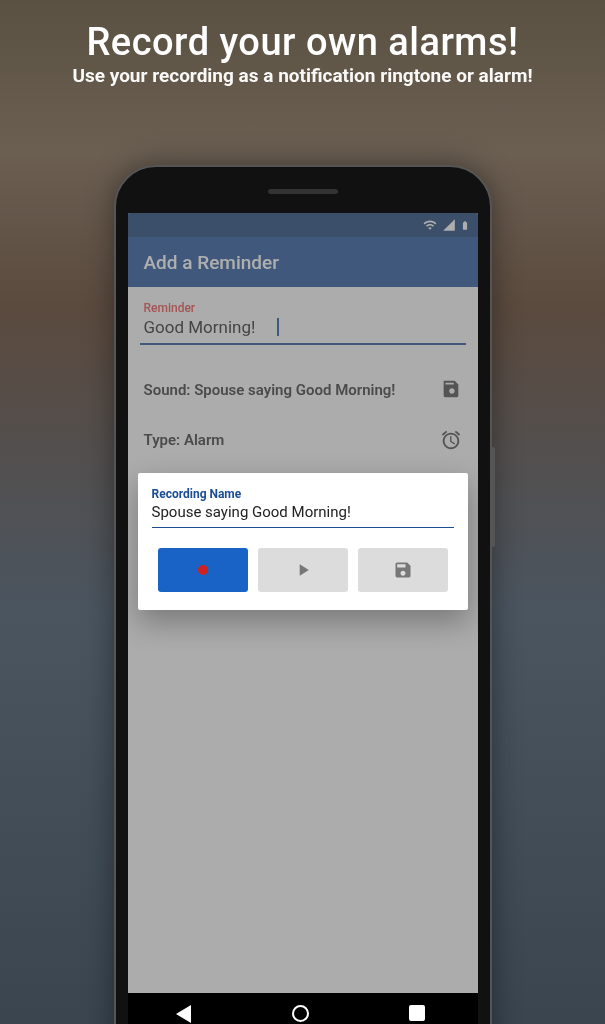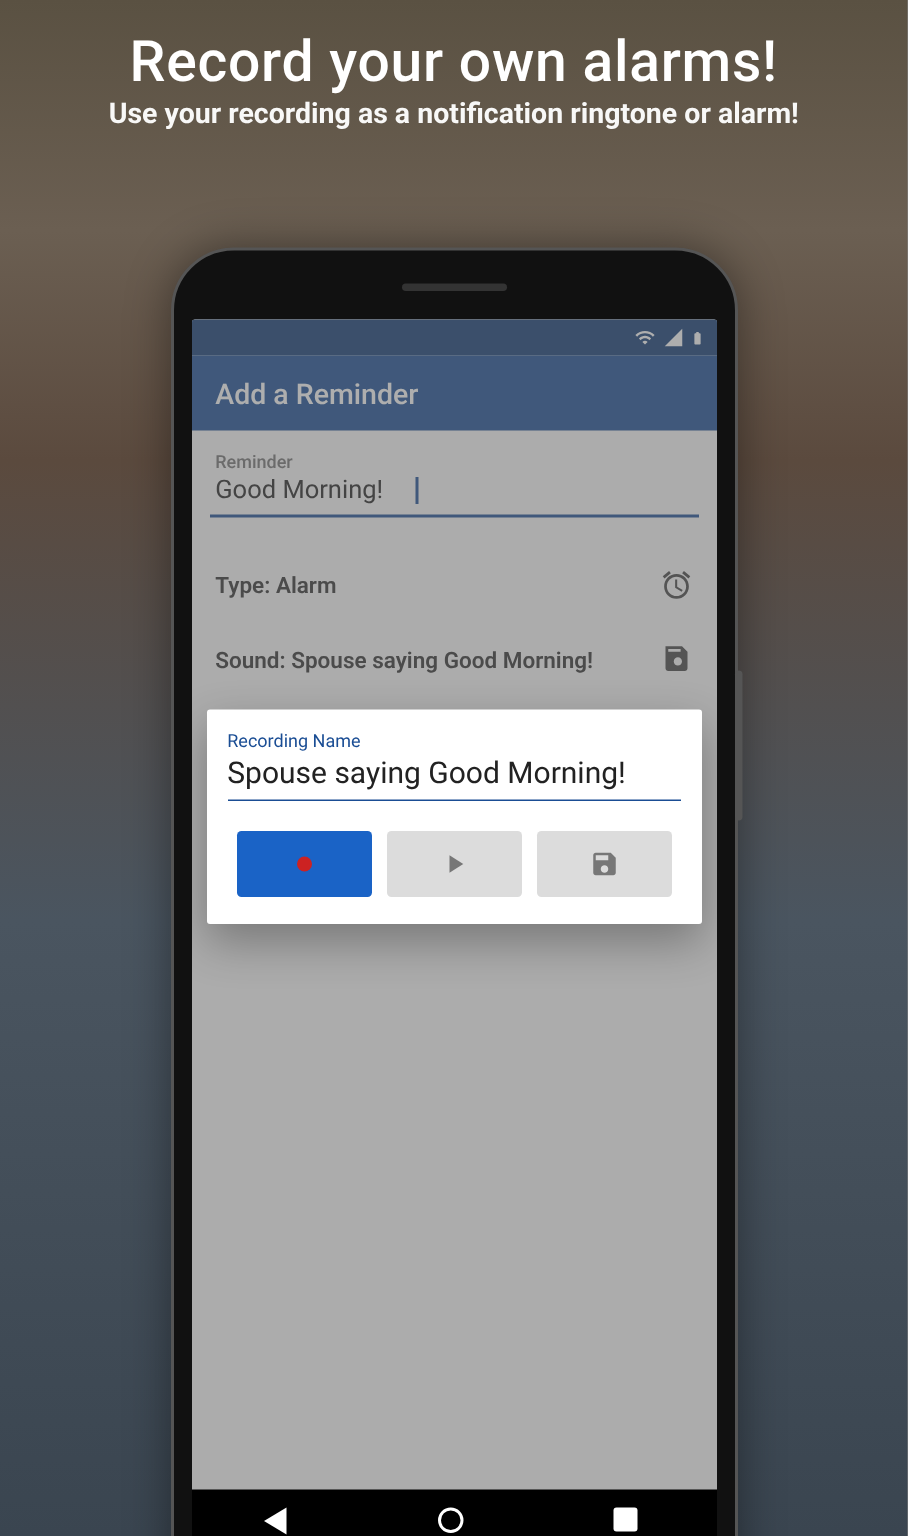--- a/index.html
+++ b/index.html
@@ -90,21 +90,21 @@
 
   
   .form { padding: 6px 12px; }
   .field {
     padding: 8px 4px 6px 4px;
     border-bottom: 2px solid #1a4d94;
     margin-bottom: 20px;
   }
   .field-label {
     font-size: 12px;
-    color: #737373;
+    color: #ef4444;
     font-weight: 500;
   }
   .field-value {
     font-size: 17px;
     color:#222;
     margin-top:2px;
     display:flex;
     align-items:center;
     gap:21px;
   }
@@ -139,24 +139,24 @@
     left: 10px; right:10px;
     top: 260px;
     background:#fff;
     border-radius:2px;
     box-shadow: 0 12px 30px rgba(0,0,0,.3);
     padding: 14px 14px 18px 14px;
   }
   .dialog .dlabel {
     font-size:12px;
     color:#1a4d94;
-    font-weight:400;
+    font-weight:700;
   }
   .dialog .dvalue {
-    font-size:20px;
+    font-size:15px;
     color:#222;
     margin-top:2px;
     padding-bottom:6px;
     border-bottom: 1.5px solid #1a4d94;
   }
   .drow {
     display:flex;
     gap:10px;
     margin-top:20px;
     justify-content:center;
@@ -224,30 +224,30 @@
     <div class="form">
       <div class="field">
         <div class="field-label">Reminder</div>
         <div class="field-value">
           <span>Good Morning!</span>
             <span class="cursor"></span>
         </div>
       </div>
 
       <div class="row">
+        <span>Sound: Spouse saying Good Morning!</span>
+        <svg viewBox="0 0 24 24">
+            <path d="M16 2H4v16c0 1.1.9 2 2 2h12c1.1 0 2-.9 2-2V6l-4-4zm-3 14c-1.66 0-3-1.34-3-3s1.34-3 3-3 3 1.34 3 3-1.34 3-3 3zm2-10H6V4h9v2z"></path>
+          </svg>
+      </div>
+
+      <div class="row">
         <span>Type: Alarm</span>
         <svg viewBox="0 0 24 24">
             <path d="M22 5.72l-4.6-3.86-1.29 1.53 4.6 3.86L22 5.72zM7.88 3.39 6.6 1.86 2 5.71l1.29 1.53 4.59-3.85zM12.5 8H11v6l4.75 2.85.75-1.23-4-2.37V8zM12 4c-4.97 0-9 4.03-9 9s4.02 9 9 9c4.97 0 9-4.03 9-9s-4.03-9-9-9zm0 16c-3.87 0-7-3.13-7-7s3.13-7 7-7 7 3.13 7 7-3.13 7-7 7z"></path>
-          </svg>
-      </div>
-
-      <div class="row">
-        <span>Sound: Spouse saying Good Morning!</span>
-        <svg viewBox="0 0 24 24">
-            <path d="M16 2H4v16c0 1.1.9 2 2 2h12c1.1 0 2-.9 2-2V6l-4-4zm-3 14c-1.66 0-3-1.34-3-3s1.34-3 3-3 3 1.34 3 3-1.34 3-3 3zm2-10H6V4h9v2z"></path>
           </svg>
       </div>
 
       <div class="row">
         <span>Time: 7:30</span>
         <svg viewBox="0 0 24 24">
             <path d="M11.99 2C6.47 2 2 6.48 2 12s4.47 10 9.99 10C17.52 22 22 17.52 22 12S17.52 2 11.99 2zM12 20c-4.42 0-8-3.58-8-8s3.58-8 8-8 8 3.58 8 8-3.58 8-8 8zM12.5 7H11v6l5.25 3.15.75-1.23-4.5-2.67z"></path>
           </svg>
       </div>
     </div>

